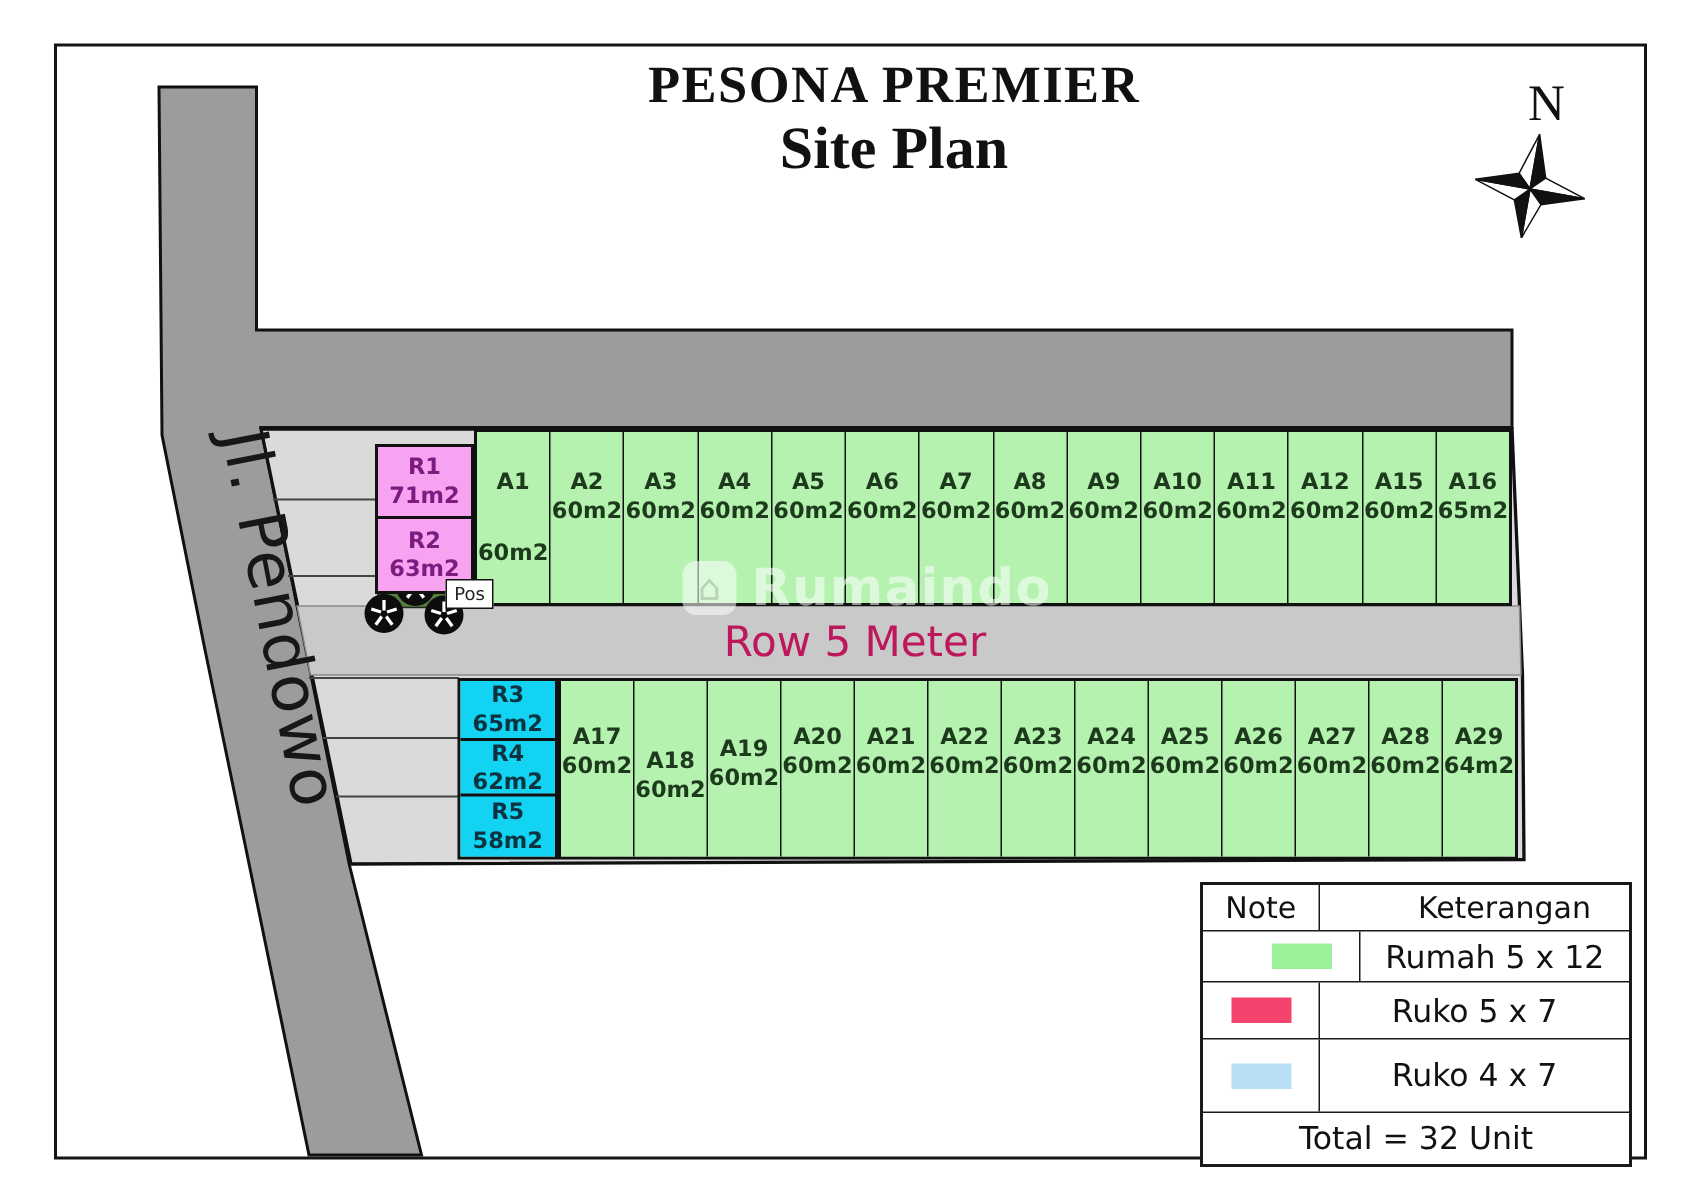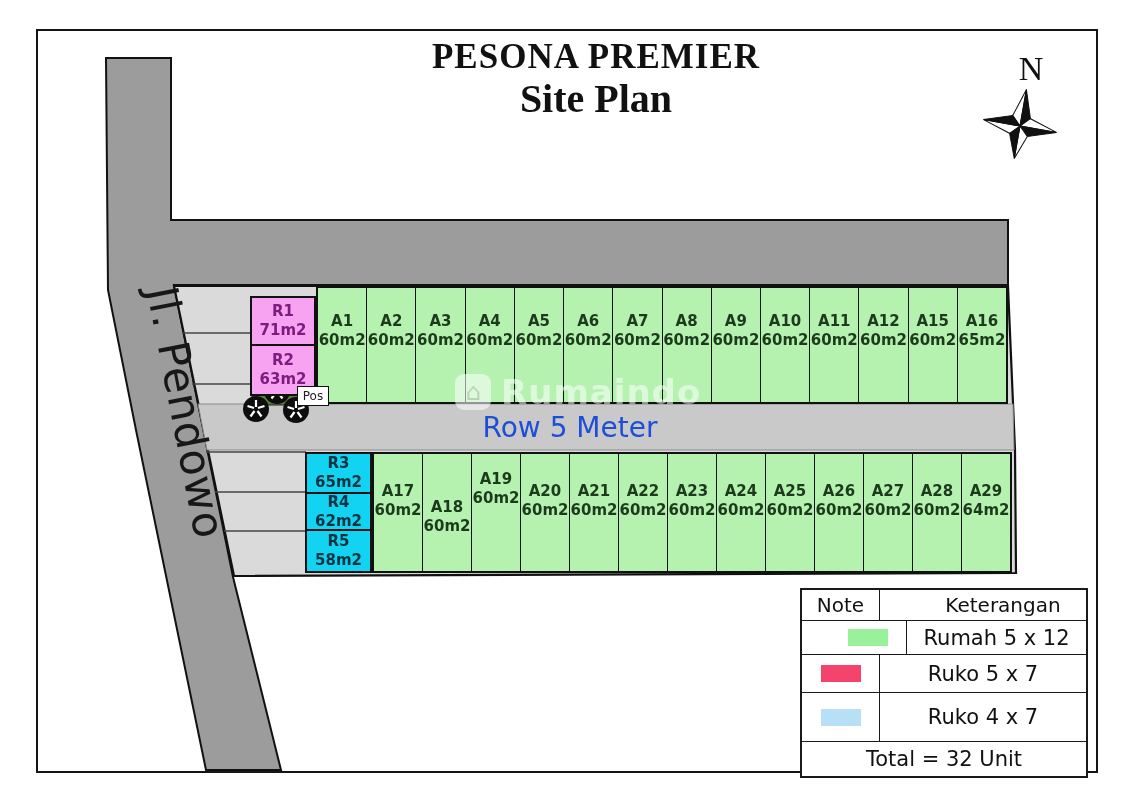--- a/index.html
+++ b/index.html
@@ -14,21 +14,21 @@
   .title .t1{font-size:35px;font-weight:600;letter-spacing:1px;line-height:1.1;}
   .title .t2{font-size:40px;font-weight:600;line-height:1.1;}
 
   .compass{position:absolute;left:958px;top:42px;z-index:4;}
 
   .jl-label{position:absolute;left:186px;top:282px;width:330px;z-index:4;
             transform-origin:0 0;transform:rotate(79deg);
             font-size:43px;color:#171717;letter-spacing:1px;white-space:nowrap;}
 
   .row-road-label{position:absolute;left:450px;top:411px;width:240px;z-index:5;
-                  text-align:center;font-size:28px;color:#1d4ed8;}
+                  text-align:center;font-size:28px;color:#be185d;}
 
   .watermark{position:absolute;left:455px;top:372px;z-index:6;display:flex;align-items:center;
              gap:10px;opacity:0.55;pointer-events:none;}
   .wm-logo{width:36px;height:36px;background:#fff;border-radius:9px;display:flex;
            align-items:center;justify-content:center;font-size:24px;color:rgba(120,120,120,.5);}
   .wm-text{color:#fff;font-size:34px;font-weight:bold;letter-spacing:1px;}
 
   .pos{position:absolute;left:297px;top:386px;width:32px;height:20px;z-index:5;
        background:#fff;border:1.5px solid #111;box-sizing:border-box;
        font-size:12px;color:#222;display:flex;align-items:center;justify-content:center;}
@@ -154,21 +154,21 @@
       <div class="rplot" style="background: rgb(248, 163, 241); color: rgb(124, 27, 128); height: 46px;">
         <span class="pid">R1</span>
         <span class="psize">71m2</span>
       </div>
       <div class="rplot" style="background: rgb(248, 163, 241); color: rgb(124, 27, 128); height: 50px;">
         <span class="pid">R2</span>
         <span class="psize">63m2</span>
       </div>
     </div>
   <div id="row-top" class="prow" style="left:316px;top:286px;width:692px;height:118px;">
-      <div class="plot" style="background: rgb(181, 242, 176); color: rgb(29, 58, 29); padding-top: 24px;">
+      <div class="plot" style="background: rgb(181, 242, 176); color: rgb(29, 58, 29); padding-top: 24px; gap: 28px;">
         <span class="pid">A1</span>
         <span class="psize">60m2</span>
       </div>
       <div class="plot" style="background: rgb(181, 242, 176); color: rgb(29, 58, 29); padding-top: 24px;">
         <span class="pid">A2</span>
         <span class="psize">60m2</span>
       </div>
       <div class="plot" style="background: rgb(181, 242, 176); color: rgb(29, 58, 29); padding-top: 24px;">
         <span class="pid">A3</span>
         <span class="psize">60m2</span>
@@ -234,21 +234,21 @@
     </div>
   <div id="row-bottom" class="prow" style="left:372px;top:452px;width:640px;height:121px;">
       <div class="plot" style="background: rgb(181, 242, 176); color: rgb(29, 58, 29); padding-top: 28px;">
         <span class="pid">A17</span>
         <span class="psize">60m2</span>
       </div>
       <div class="plot" style="background: rgb(181, 242, 176); color: rgb(29, 58, 29); padding-top: 44px;">
         <span class="pid">A18</span>
         <span class="psize">60m2</span>
       </div>
-      <div class="plot" style="background: rgb(181, 242, 176); color: rgb(29, 58, 29); padding-top: 16px;">
+      <div class="plot" style="background: rgb(181, 242, 176); color: rgb(29, 58, 29); padding-top: 36px;">
         <span class="pid">A19</span>
         <span class="psize">60m2</span>
       </div>
       <div class="plot" style="background: rgb(181, 242, 176); color: rgb(29, 58, 29); padding-top: 28px;">
         <span class="pid">A20</span>
         <span class="psize">60m2</span>
       </div>
       <div class="plot" style="background: rgb(181, 242, 176); color: rgb(29, 58, 29); padding-top: 28px;">
         <span class="pid">A21</span>
         <span class="psize">60m2</span>

